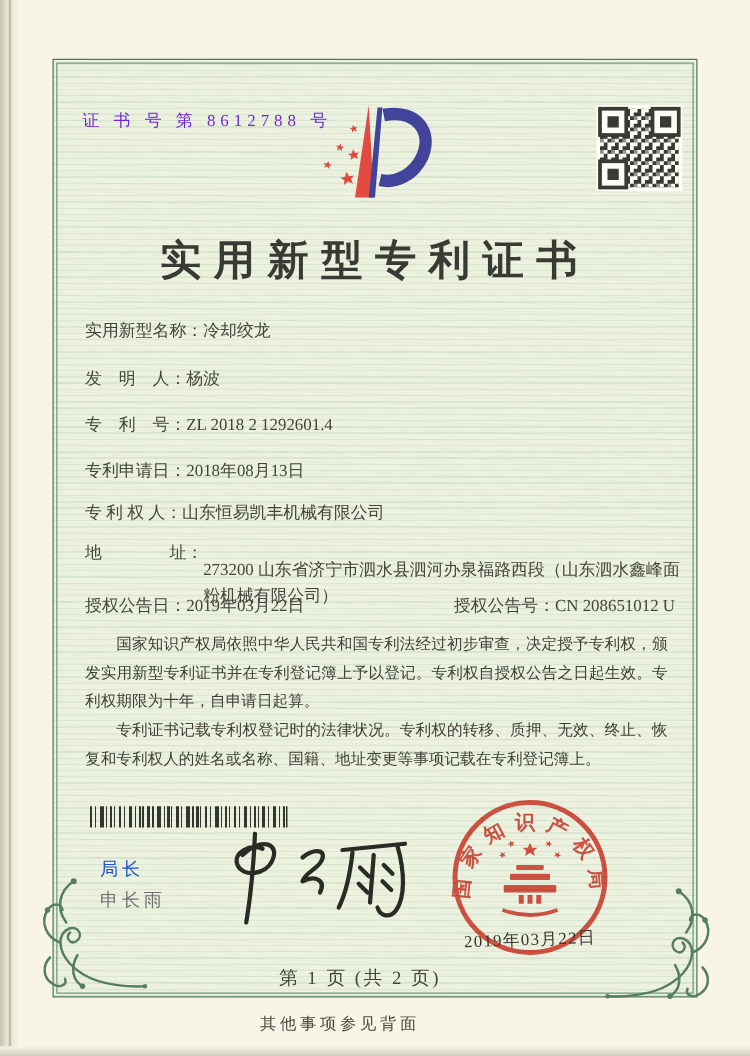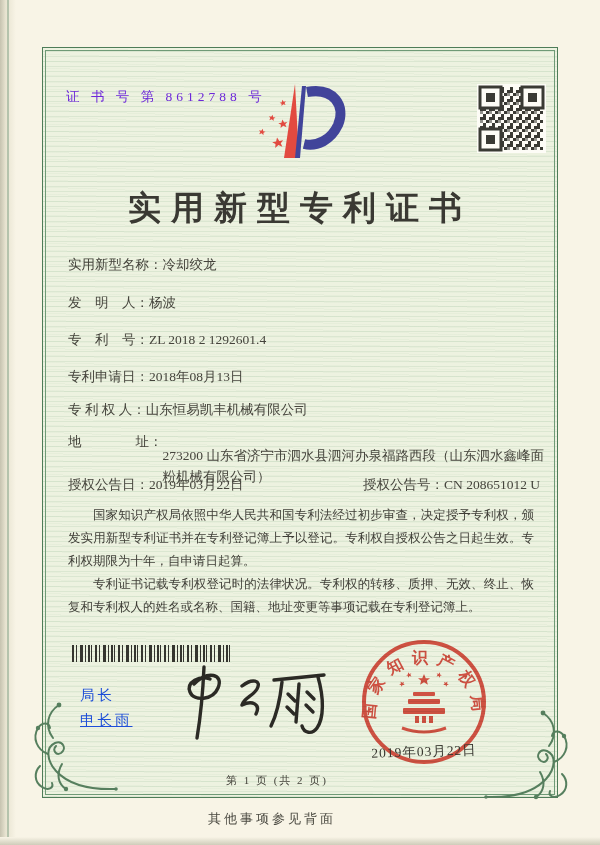--- a/index.html
+++ b/index.html
@@ -43,27 +43,27 @@
   .paragraphs{position:absolute;left:68px;top:504px;width:466px;
     font-size:12.5px;line-height:23px;color:#3f3e37;text-align:justify;}
   .paragraphs p{margin:0;text-indent:2em;}
   
   .barcode{position:absolute;left:72px;top:645px;width:158px;height:17px;
     background:repeating-linear-gradient(90deg,
       #35352f 0 2px,transparent 2px 4px,#35352f 4px 5px,transparent 5px 8px,
       #35352f 8px 11px,transparent 11px 13px,#35352f 13px 14px,transparent 14px 16px,
       #35352f 16px 18px,transparent 18px 19px,#35352f 19px 20px,transparent 20px 23px);}
   .officer-title{position:absolute;left:80px;top:686px;font-size:14.5px;letter-spacing:3px;color:#1d4ed8;}
-  .officer-name{position:absolute;left:80px;top:711px;font-size:14.5px;letter-spacing:3px;color:#1d4ed8;text-decoration:underline;}
+  .officer-name{position:absolute;left:80px;top:711px;font-size:14.5px;letter-spacing:3px;color:#737373;}
   .autograph{position:absolute;left:166px;top:662px;width:182px;height:84px;}
   .seal{position:absolute;left:356px;top:636px;width:136px;height:136px;opacity:.9;mix-blend-mode:multiply;}
   .seal-date{position:absolute;left:358px;top:743px;width:132px;text-align:center;
     font-size:13.5px;color:#37362f;transform:rotate(-2deg);letter-spacing:1px;}
   .page-info{position:absolute;left:42px;top:773px;width:470px;text-align:center;
-    font-size:11px;color:#44433b;letter-spacing:2px;}
+    font-size:15px;color:#44433b;letter-spacing:2px;padding-left:11px;}
   .back-note{position:absolute;left:42px;top:810px;width:460px;text-align:center;
     font-size:13px;color:#4a4941;letter-spacing:3px;}
 </style>
 </head>
 <body>
 
 <div id="paper">
 
   <div class="spine"></div>
   <div class="spine-line"></div>

